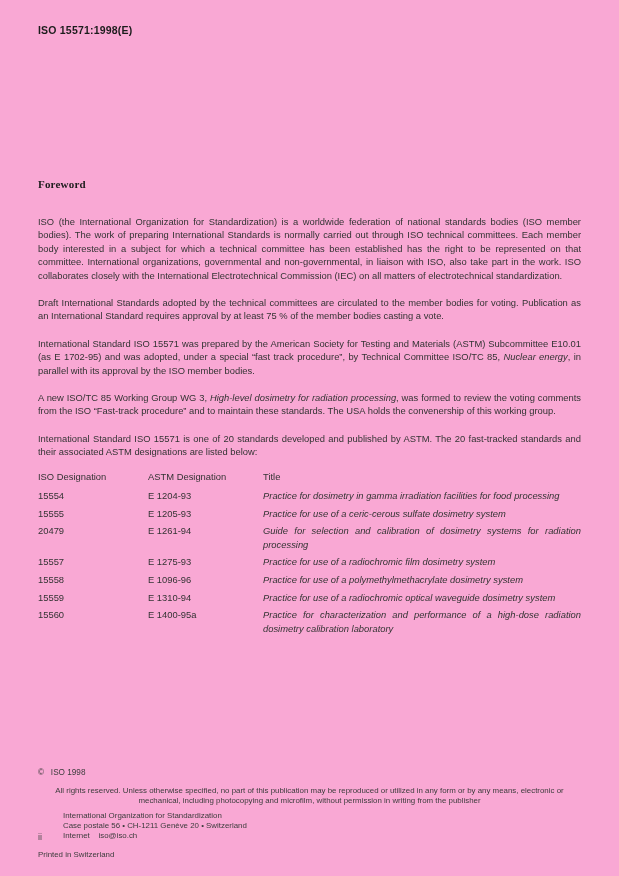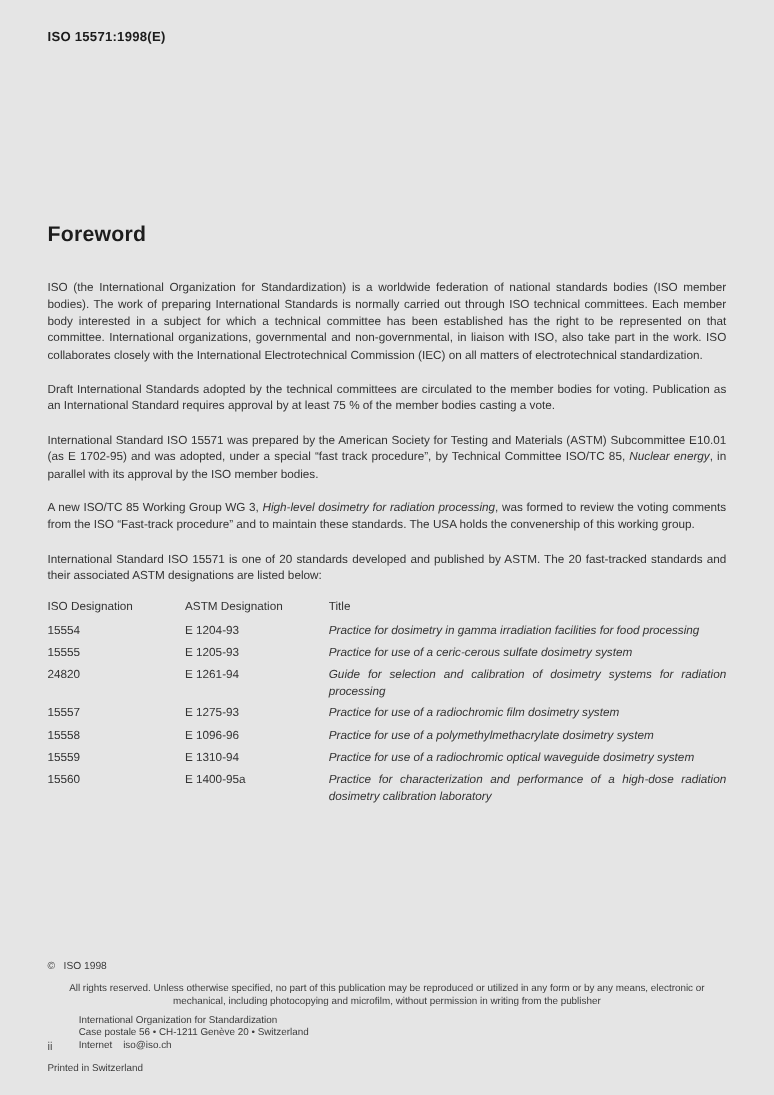--- a/index.html
+++ b/index.html
@@ -4,46 +4,47 @@
 <style>
   html, body {
     margin: 0;
     padding: 0;
     background: #ffffff;
   }
   .page {
     position: relative;
     width: 619px;
     height: 876px;
-    background: #e5e5e5;
+    background: #f9a8d4;
     font-family: "Liberation Sans", "DejaVu Sans", sans-serif;
     color: #2e2e2e;
     overflow: hidden;
   }
   .doc-header {
     position: absolute;
     left: 38px;
     top: 24px;
     font-size: 10.5px;
     font-weight: bold;
     letter-spacing: 0.2px;
     color: #1c1c1c;
   }
   .content {
     position: absolute;
     left: 38px;
     top: 178px;
     width: 543px;
   }
   .foreword-title {
-    font-size: 17px;
+    font-size: 11px;
     font-weight: bold;
     color: #1d1d1d;
     margin: 0 0 25px 0;
     letter-spacing: 0.2px;
+    font-family: Liberation Serif, serif;
   }
   .body-text p {
     font-size: 9.4px;
     line-height: 13.4px;
     text-align: justify;
     margin: 0 0 14px 0;
     color: #333333;
   }
   .body-text p:last-child { margin-bottom: 11px; }
   .std-table {
@@ -131,21 +132,21 @@
     <div class="col-iso">15554</div>
     <div class="col-astm">E 1204-93</div>
     <div class="col-title"><em>Practice for dosimetry in gamma irradiation facilities for food processing</em></div>
   </div>
           <div class="std-row">
     <div class="col-iso">15555</div>
     <div class="col-astm">E 1205-93</div>
     <div class="col-title"><em>Practice for use of a ceric-cerous sulfate dosimetry system</em></div>
   </div>
           <div class="std-row">
-    <div class="col-iso">24820</div>
+    <div class="col-iso">20479</div>
     <div class="col-astm">E 1261-94</div>
     <div class="col-title"><em>Guide for selection and calibration of dosimetry systems for radiation processing</em></div>
   </div>
           <div class="std-row">
     <div class="col-iso">15557</div>
     <div class="col-astm">E 1275-93</div>
     <div class="col-title"><em>Practice for use of a radiochromic film dosimetry system</em></div>
   </div>
           <div class="std-row">
     <div class="col-iso">15558</div>

